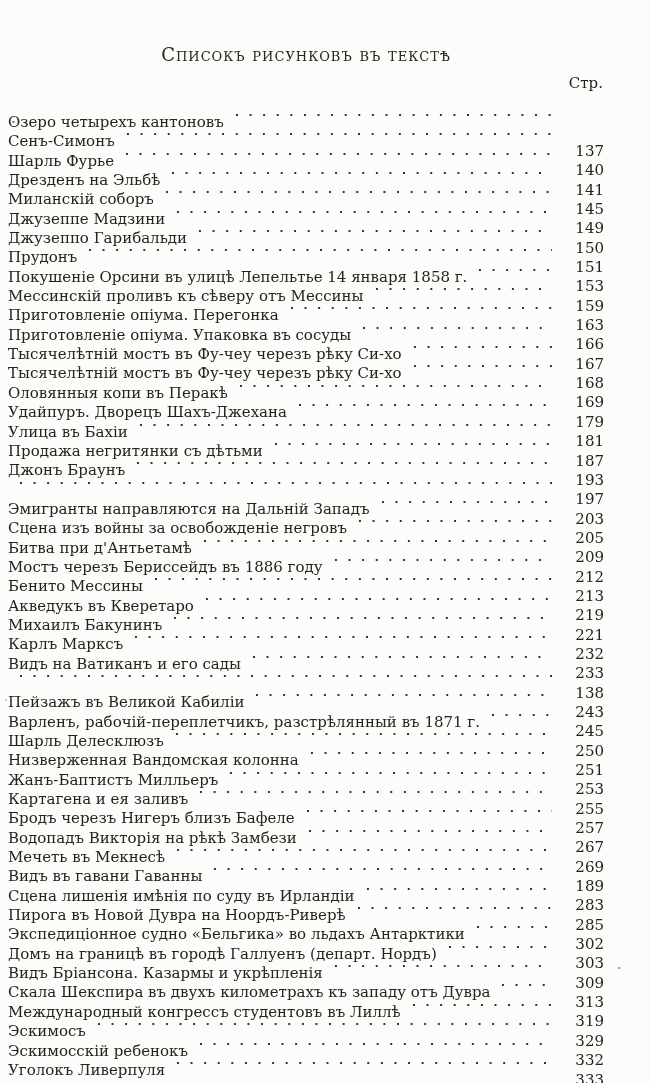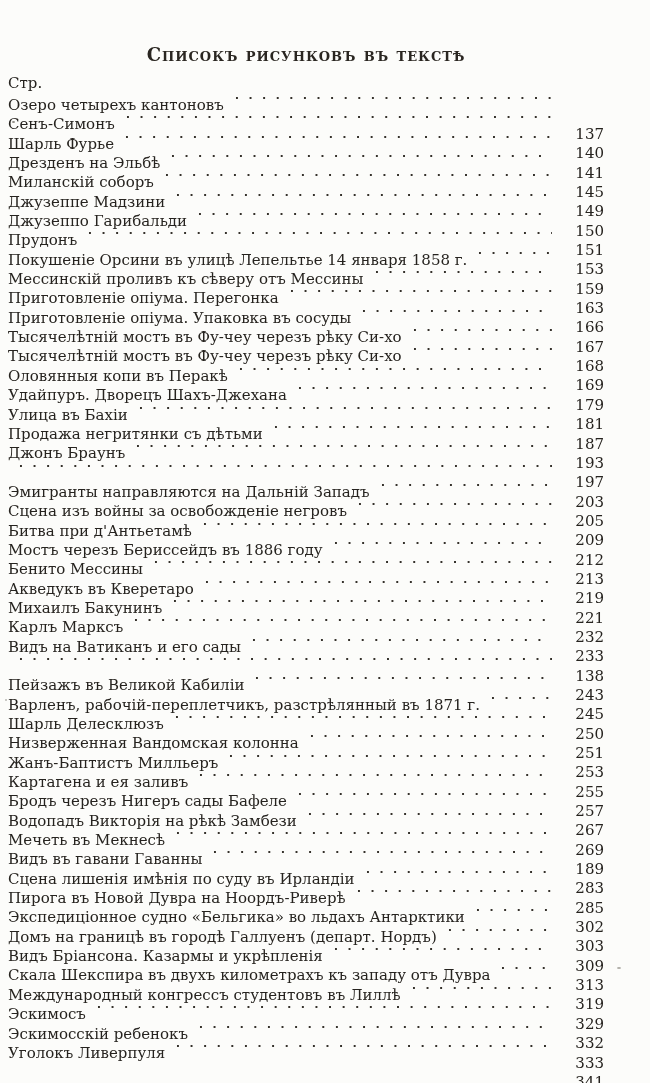--- a/index.html
+++ b/index.html
@@ -14,34 +14,34 @@
     margin: 0 auto;
     background: #fcfcfa;
     color: #26231f;
     font-family: "DejaVu Serif", "Liberation Serif", serif;
     box-sizing: border-box;
     padding: 44px 46px 0 8px;
     overflow: hidden;
   }
   .title {
     font-size: 18px;
-    font-weight: bold;
+    font-weight: normal;
     font-variant: small-caps;
     letter-spacing: 1px;
     text-align: center;
     margin: 0 0 9px 0;
     color: #2a2621;
     white-space: nowrap;
   }
   .col-header {
-    text-align: left;
+    text-align: right;
     font-size: 15px;
     line-height: 19px;
     padding-right: 1px;
-    margin-bottom: 3px;
+    margin-bottom: 20px;
   }
   .toc { width: 100%; }
   .row {
     display: flex;
     align-items: flex-start;
     font-size: 15px;
     line-height: 19.35px;
     height: 19.35px;
     white-space: nowrap;
   }
@@ -291,21 +291,21 @@
     <span class="pagenum">255</span>
   </div>
 
   <div class="row">
     <span class="label">Картагена и ея заливъ</span>
     <span class="leader"></span>
     <span class="pagenum">257</span>
   </div>
 
   <div class="row">
-    <span class="label">Бродъ черезъ Нигеръ сады Бафеле</span>
+    <span class="label">Бродъ черезъ Нигеръ близъ Бафеле</span>
     <span class="leader"></span>
     <span class="pagenum">267</span>
   </div>
 
   <div class="row">
     <span class="label">Водопадъ Викторія на рѣкѣ Замбези</span>
     <span class="leader"></span>
     <span class="pagenum">269</span>
   </div>
 

